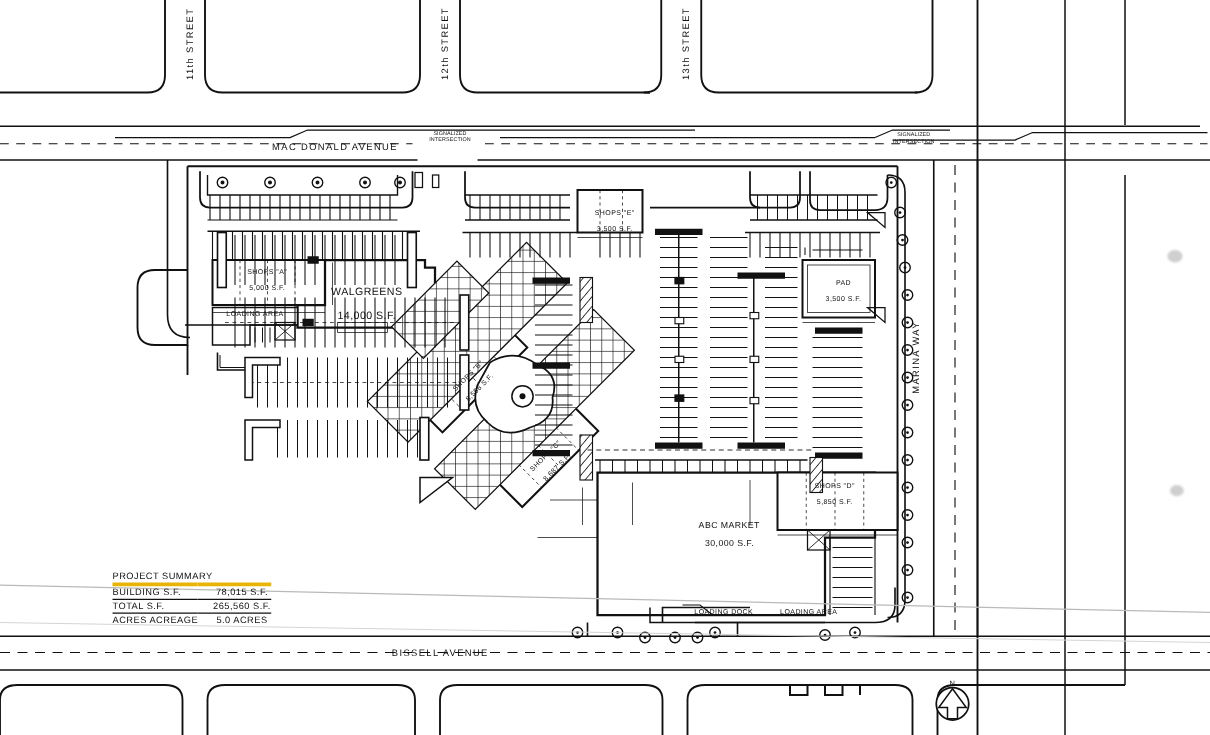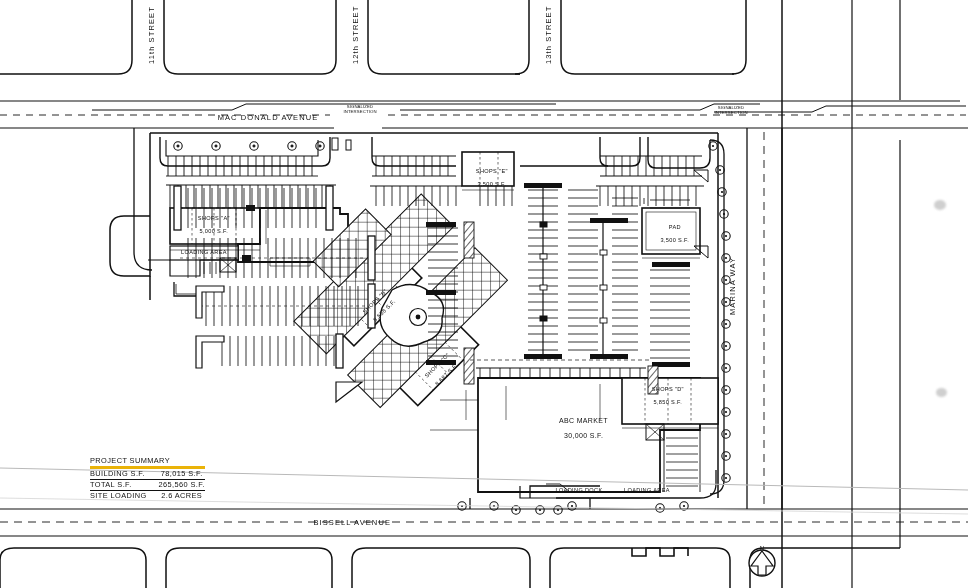--- a/index.html
+++ b/index.html
@@ -742,20 +742,24 @@
   <div class="lbl xs" style="left:336px;top:105px;width:48px;">SIGNALIZED
 INTERSECTION</div>
   <div class="lbl xs" style="left:707px;top:106px;width:48px;">SIGNALIZED
 INTERSECTION</div>
 
   <div class="lbl sm" style="left:175px;top:209px;width:70px;">
     <span>SHOPS "A"</span><br>
     <span>5,000 S.F.</span>
   </div>
 
+  <div class="lbl big" style="left:247px;top:219px;width:82px;">
+    <span>WALGREENS</span><br>
+    <span>14,000 S.F.</span>
+  </div>
 
   <div class="lbl sm" style="left:342px;top:293px;width:70px;transform:rotate(-45deg);">
     <span>SHOPS "B"</span><br>
     <span>8,558 S.F.</span>
   </div>
 
   <div class="lbl sm" style="left:404px;top:357px;width:70px;transform:rotate(-45deg);">
     <span>SHOPS "C"</span><br>
     <span>8,687 S.F.</span>
   </div>
@@ -792,22 +796,22 @@
           </tr>
       <tr>
         <td class="u">BUILDING S.F.</td>
         <td class="u num">78,015 S.F.</td>
       </tr>
       <tr>
         <td class="u">TOTAL S.F.</td>
         <td class="u num">265,560 S.F.</td>
       </tr>
       <tr>
-        <td>SITE LOADING</td>
-        <td class="num">2.6 ACRES</td>
+        <td>ACRES ACREAGE</td>
+        <td class="num">5.0 ACRES</td>
       </tr>
     </tbody>
       </table>
   </div>
 
 
   <div class="lbl sm" style="left:755px;top:545px;width:14px;font-size:6px;">N</div>
 
   <div class="creasewrap">
     <div class="smudge" style="left:934px;top:200px;width:12px;height:10px;"></div>

